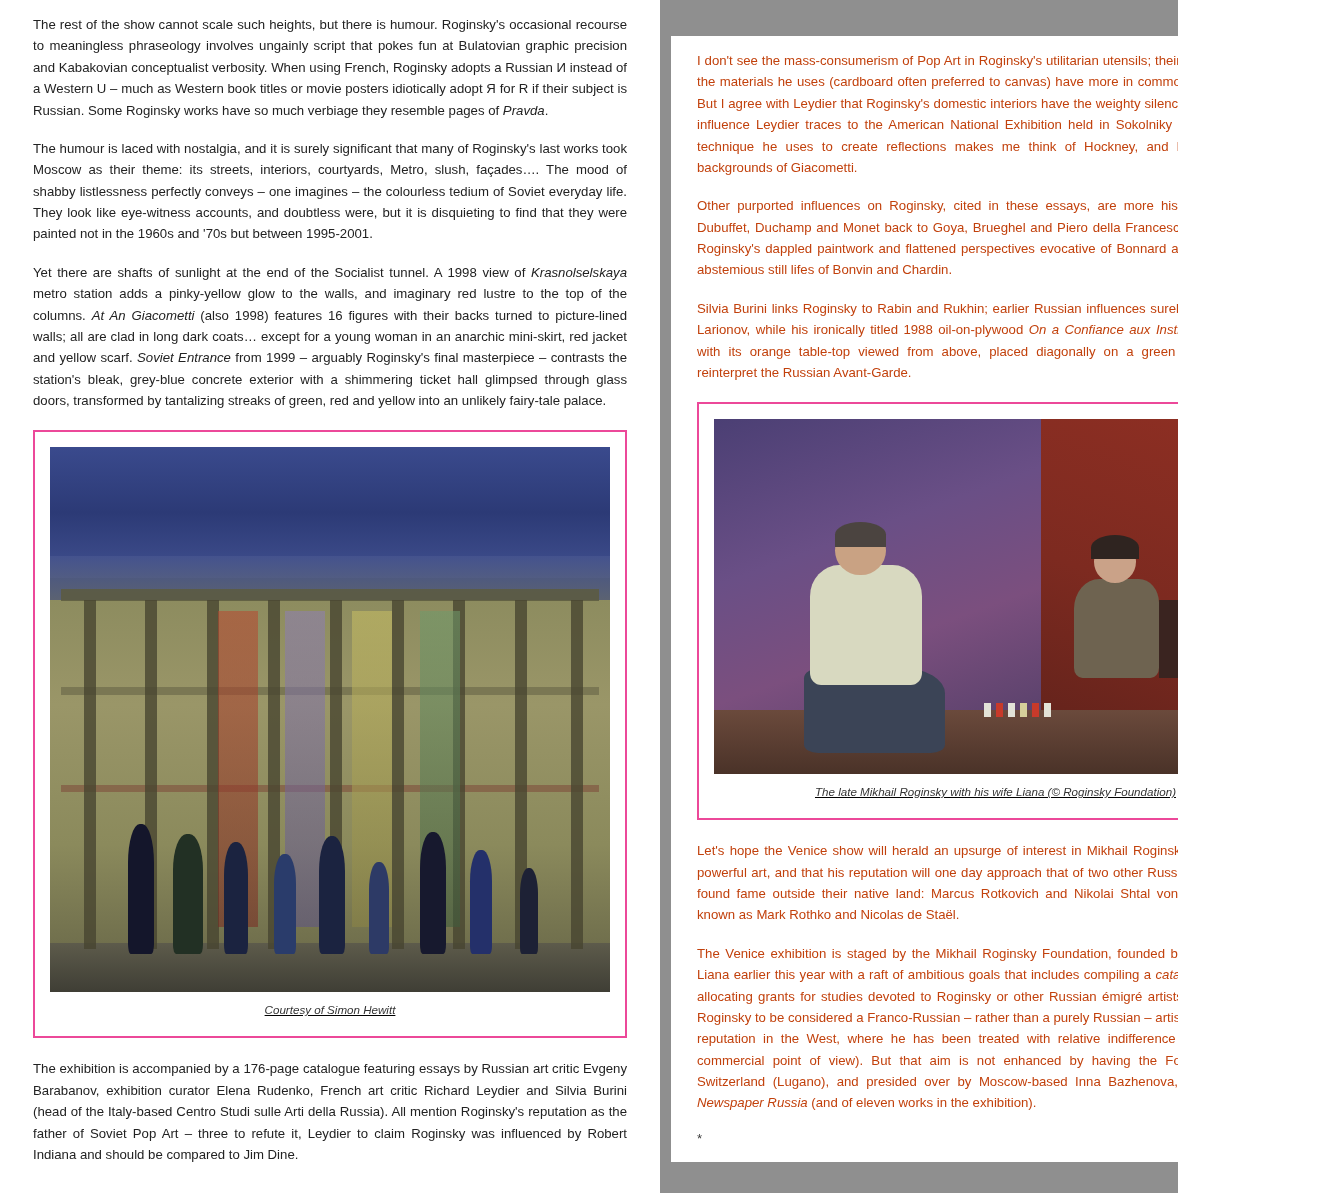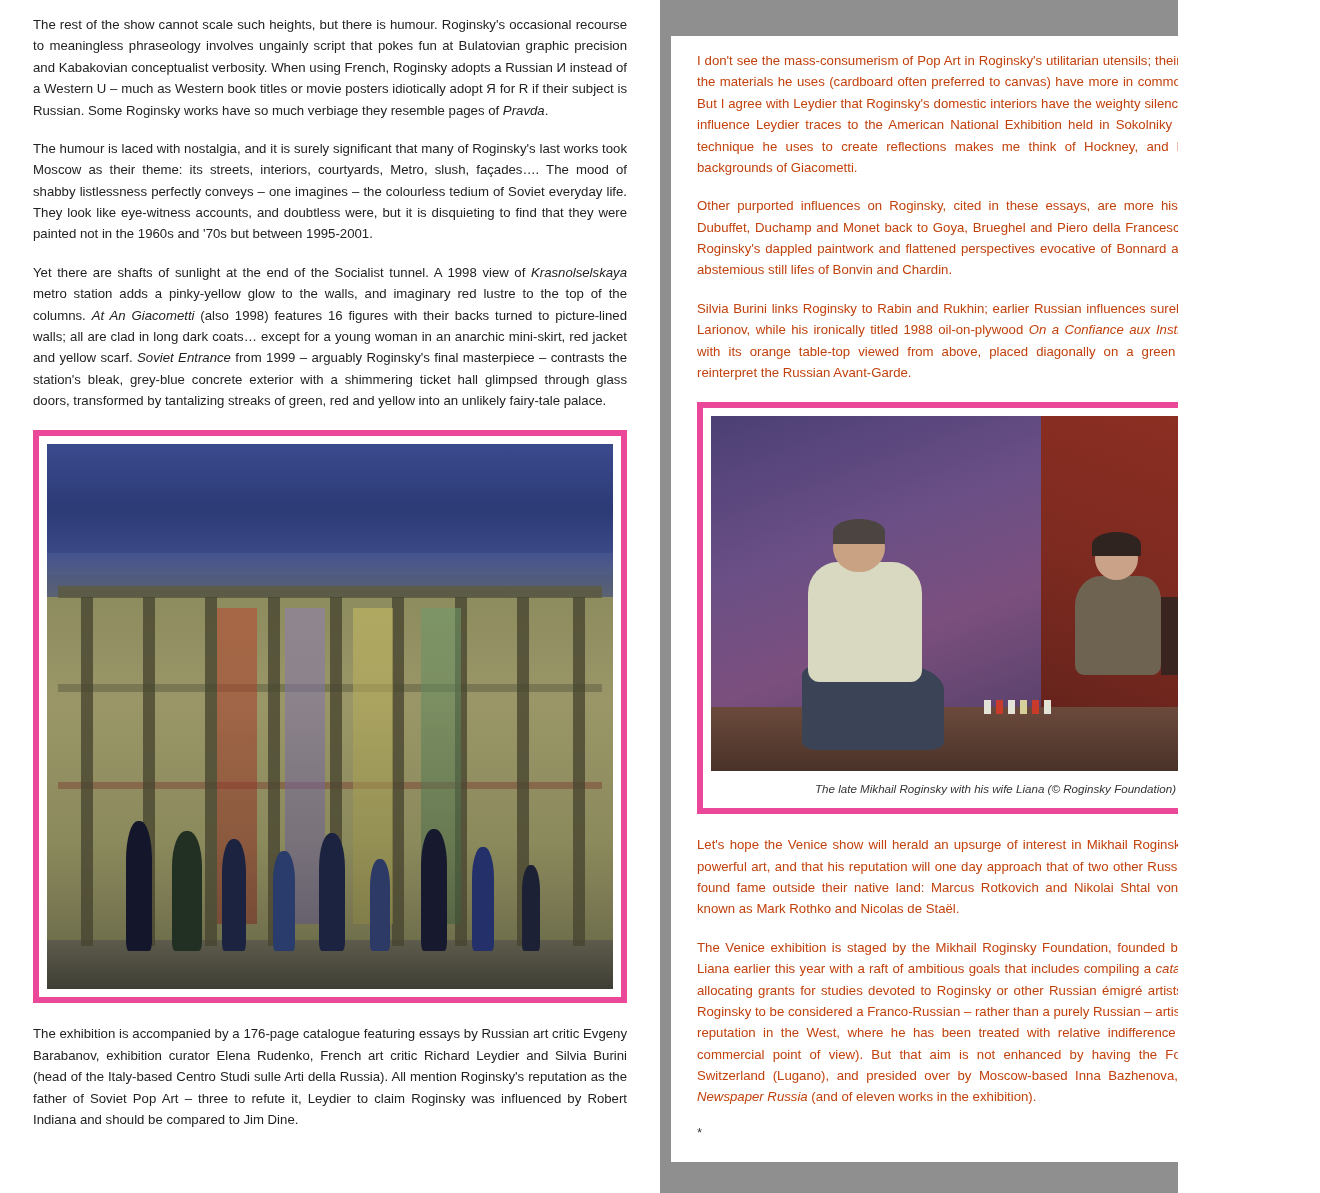--- a/index.html
+++ b/index.html
@@ -46,24 +46,25 @@
   p {
     margin: 0 0 17px 0;
     font-size: 13.2px;
     line-height: 1.62;
     color: #222222;
     text-align: justify;
   }
   .col-right-inner p { color: #c2410c; }
   em { font-style: italic; }
   .figure {
-    border: 6px solid #ec4899;
-    background: #ffffff;
-    padding: 8px;
+    border: 2px solid #ec4899;
+    background: #ffffff;
+    padding: 15px;
     margin: 19px 0 20px 0;
+    text-decoration: underline;
   }
   .fig-caption {
     font-size: 11.6px;
     font-style: italic;
     color: #333333;
     text-align: center;
     padding: 11px 4px 5px 4px;
   }
   
   .painting {
@@ -221,20 +222,21 @@
         <div class="fig" style="left:14%; width:26px; height:130px; background:#14162b;"></div>
         <div class="fig" style="left:22%; width:30px; height:120px; background:#223024;"></div>
         <div class="fig" style="left:31%; width:24px; height:112px; background:#1b2340;"></div>
         <div class="fig" style="left:40%; width:22px; height:100px; background:#2a3c6b;"></div>
         <div class="fig" style="left:48%; width:26px; height:118px; background:#1b2340;"></div>
         <div class="fig" style="left:57%; width:20px; height:92px; background:#2d3a66;"></div>
         <div class="fig" style="left:66%; width:26px; height:122px; background:#17192e;"></div>
         <div class="fig" style="left:75%; width:22px; height:104px; background:#24306a;"></div>
         <div class="fig" style="left:84%; width:18px; height:86px; background:#1d2135;"></div>
       </div>
+      <div class="fig-caption">Courtesy of Simon Hewitt</div>
     </div>
 
     <p>The exhibition is accompanied by a 176-page catalogue featuring essays by Russian art critic Evgeny Barabanov, exhibition curator Elena Rudenko, French art critic Richard Leydier and Silvia Burini (head of the Italy-based Centro Studi sulle Arti della Russia). All mention Roginsky's reputation as the father of Soviet Pop Art – three to refute it, Leydier to claim Roginsky was influenced by Robert Indiana and should be compared to Jim Dine.</p>
   </div>
 
   <div class="col-right-outer">
     <div class="col-right-inner">
       <p>I don't see the mass-consumerism of Pop Art in Roginsky's utilitarian utensils; their subject-matter and the materials he uses (cardboard often preferred to canvas) have more in common with Arte Povera. But I agree with Leydier that Roginsky's domestic interiors have the weighty silence of Hopper (whose influence Leydier traces to the American National Exhibition held in Sokolniky Park in 1959). The technique he uses to create reflections makes me think of Hockney, and his vehement grey backgrounds of Giacometti.</p>
       <p>Other purported influences on Roginsky, cited in these essays, are more historic – dating from Dubuffet, Duchamp and Monet back to Goya, Brueghel and Piero della Francesca. Personally, I find Roginsky's dappled paintwork and flattened perspectives evocative of Bonnard and Vuillard, and his abstemious still lifes of Bonvin and Chardin.</p>
       <p>

